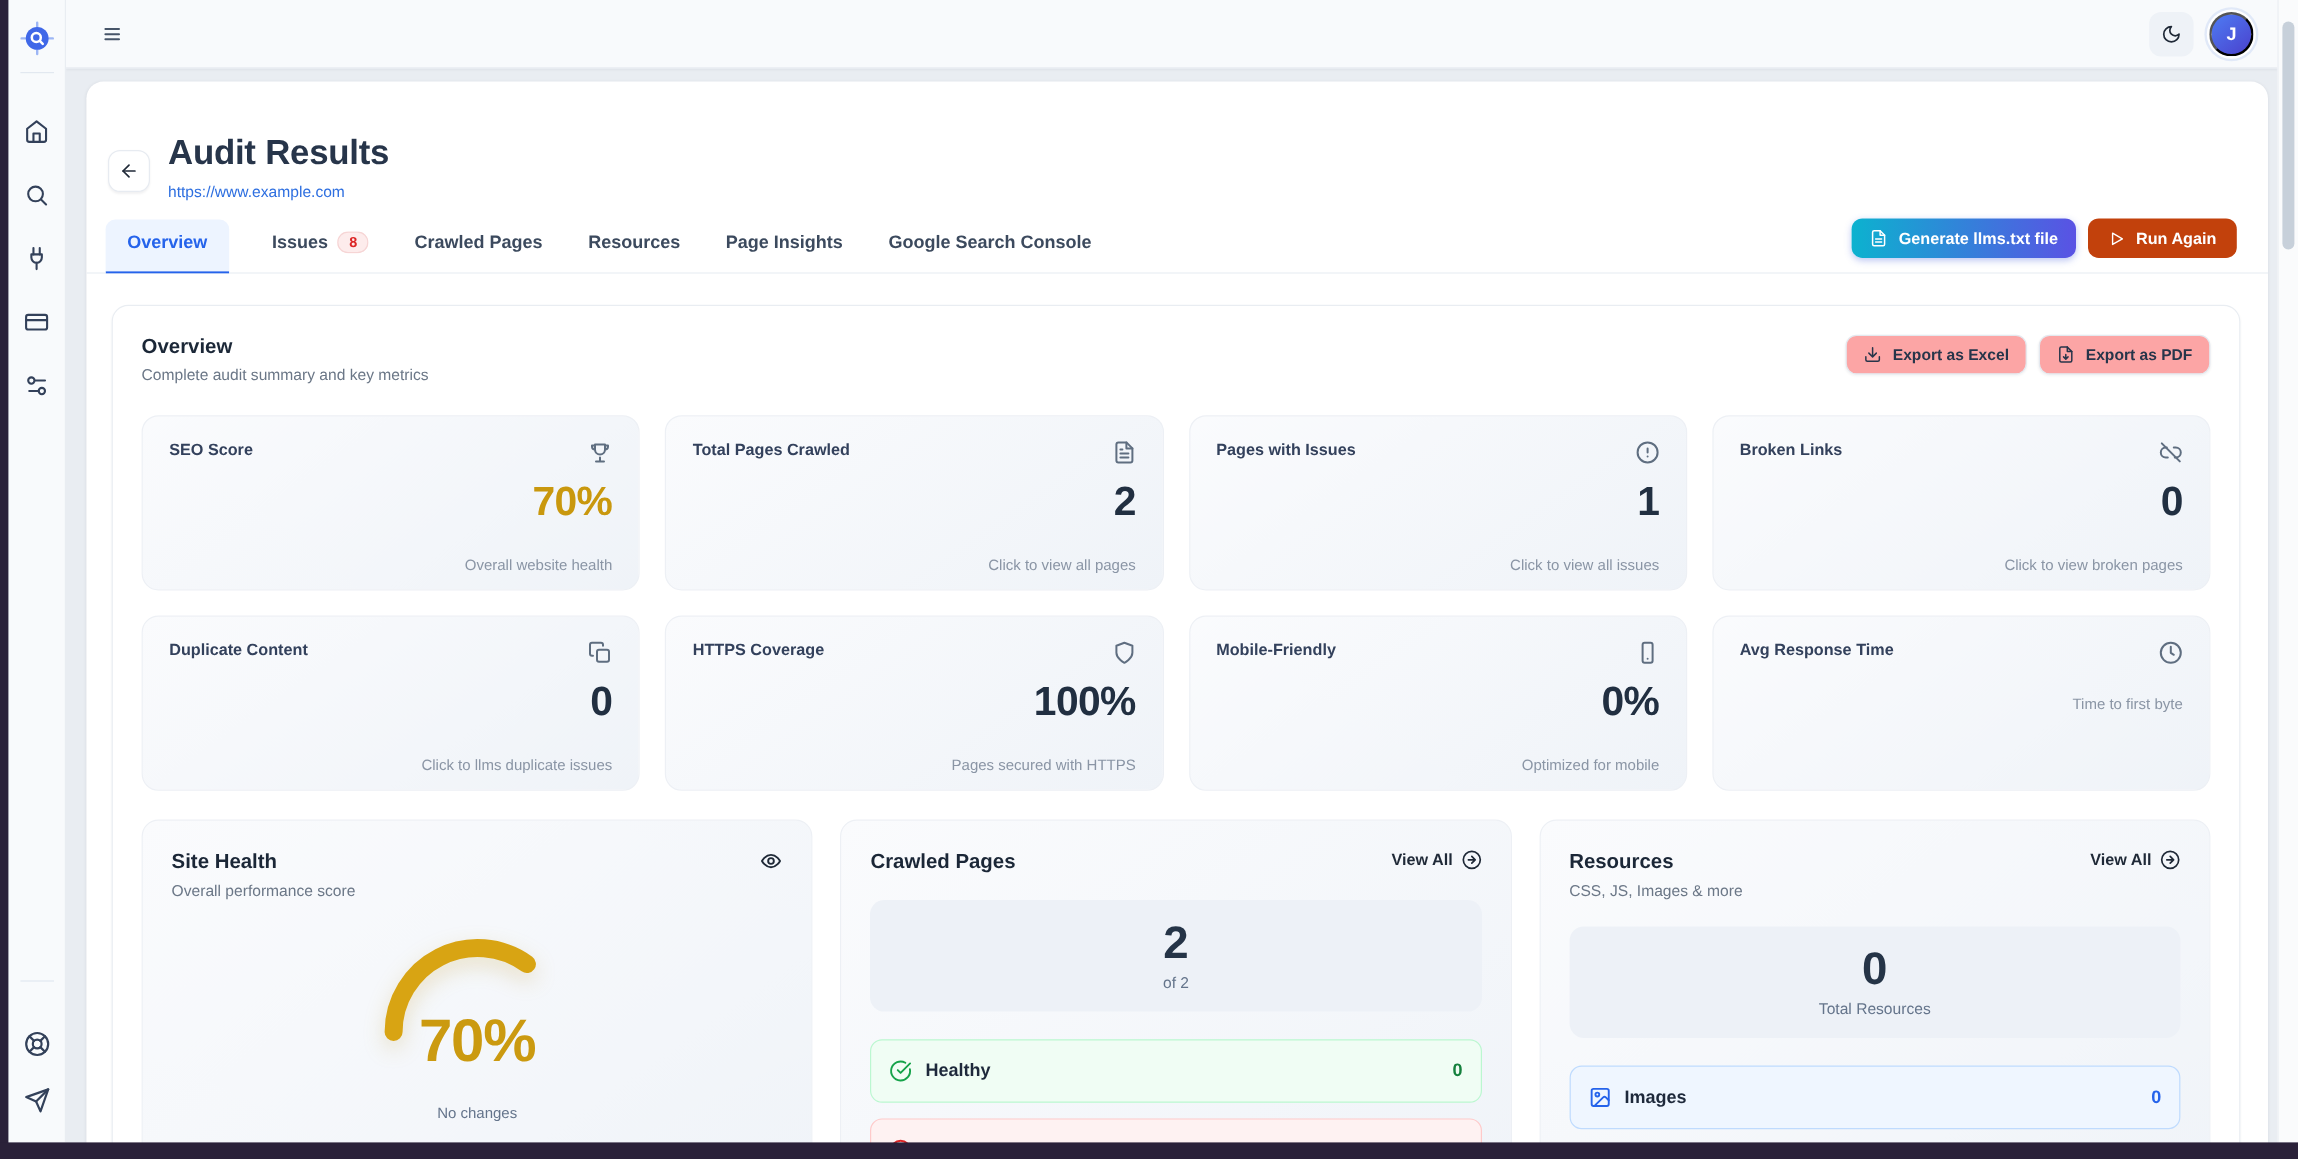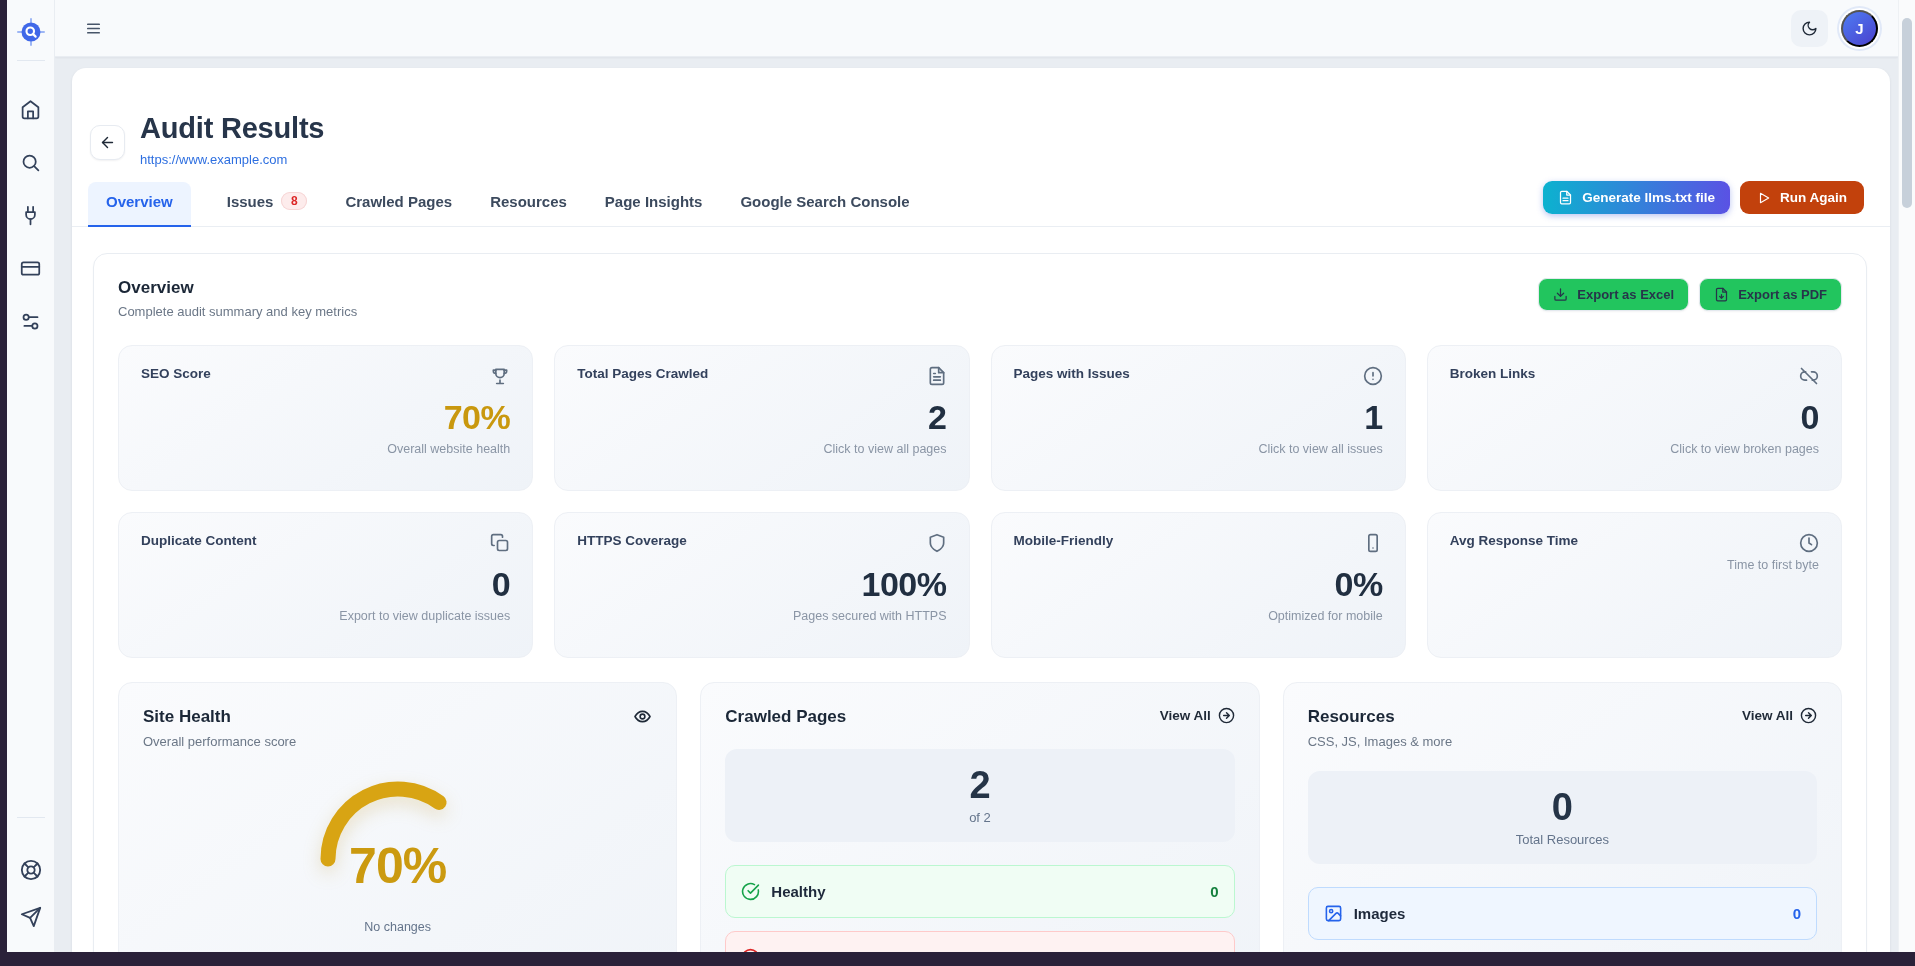--- a/index.html
+++ b/index.html
@@ -67,31 +67,31 @@
   .btn-run { display:flex; align-items:center; gap:9px; background:#c2410c; color:#fff; font-size:13.5px;
              font-weight:600; border:none; border-radius:9px; padding:9px 17px; }
 
   
   .overview-card { margin:26px 23px 0 21px; border:1px solid #e9edf2; border-radius:14px; padding:24px;
                    box-shadow:0 1px 2px rgba(16,24,40,.03); }
   .ov-header { display:flex; justify-content:space-between; align-items:flex-start; }
   .ov-title { font-size:17px; font-weight:700; color:#1b2737; }
   .ov-sub { font-size:13px; color:#6b7787; margin-top:6px; }
   .export-buttons { display:flex; gap:10px; }
-  .export-btn { display:flex; gap:9px; align-items:center; border:1px solid #e4e9ef; background:#22c55e; border-radius:9px;
+  .export-btn { display:flex; gap:9px; align-items:center; border:1px solid #e4e9ef; background:#fca5a5; border-radius:9px;
                 padding:8px 14px; font-size:13px; font-weight:600; color:#27354a; box-shadow:0 1px 2px rgba(16,24,40,.05); }
 
   .metrics-grid { display:grid; grid-template-columns:repeat(4,1fr); gap:21px; margin-top:26px;text-align:right; }
   .metric-card { background:linear-gradient(145deg,#fafbfd 0%,#eff3f8 100%); border:1px solid #edf0f5;
                  border-radius:14px; padding:20px 22px; height:146px; }
   .mc-top { display:flex; justify-content:space-between; align-items:flex-start; }
   .mc-title { font-size:13.5px; font-weight:700; color:#33415c; }
   .mc-icon { color:#5f6e80; }
   .mc-value { font-size:34px; font-weight:700; margin-top:12px; letter-spacing:-.5px; }
-  .mc-sub { font-size:12.5px; color:#8a95a5; margin-top:5px; }
+  .mc-sub { font-size:12.5px; color:#8a95a5; margin-top:26px; }
 
   .panels { display:grid; grid-template-columns:repeat(3,1fr); gap:23px; margin-top:24px; }
   .panel { background:linear-gradient(145deg,#fafbfd,#eff3f8); border:1px solid #edf0f5; border-radius:14px;
            padding:24px; height:368px; }
   .panel-header { display:flex; justify-content:space-between; align-items:flex-start; }
   .panel-title { font-size:17px; font-weight:700; color:#1b2737; }
   .panel-sub { font-size:13px; color:#6b7787; margin-top:7px; }
   .view-all { display:flex; align-items:center; gap:7px; font-size:13.5px; font-weight:600; color:#1f2937; background:none; border:none; }
   .panel-eye { color:#1f2937; background:none; border:none; }
 
@@ -340,21 +340,21 @@
      <div class="mc-top">
        <span class="mc-title">Duplicate Content</span>
        <span class="mc-icon">
               <svg width="20" height="20" viewBox="0 0 24 24" fill="none" stroke="currentColor" stroke-width="2" stroke-linecap="round" stroke-linejoin="round">
                 <rect x="9" y="9" width="12" height="12" rx="2"></rect>
                 <path d="M5 15H4a2 2 0 0 1-2-2V4a2 2 0 0 1 2-2h9a2 2 0 0 1 2 2v1"></path>
               </svg>
             </span>
      </div>
      <div class="mc-value" style="color:#212f41">0</div>
-     <div class="mc-sub">Export to view duplicate issues</div>
+     <div class="mc-sub">Click to llms duplicate issues</div>
    </div>
         <div class="metric-card">
      <div class="mc-top">
        <span class="mc-title">HTTPS Coverage</span>
        <span class="mc-icon">
               <svg width="20" height="20" viewBox="0 0 24 24" fill="none" stroke="currentColor" stroke-width="2" stroke-linecap="round" stroke-linejoin="round">
                 <path d="M12 22s8-4 8-10V5l-8-3-8 3v7c0 6 8 10 8 10Z"></path>
               </svg>
             </span>
      </div>

